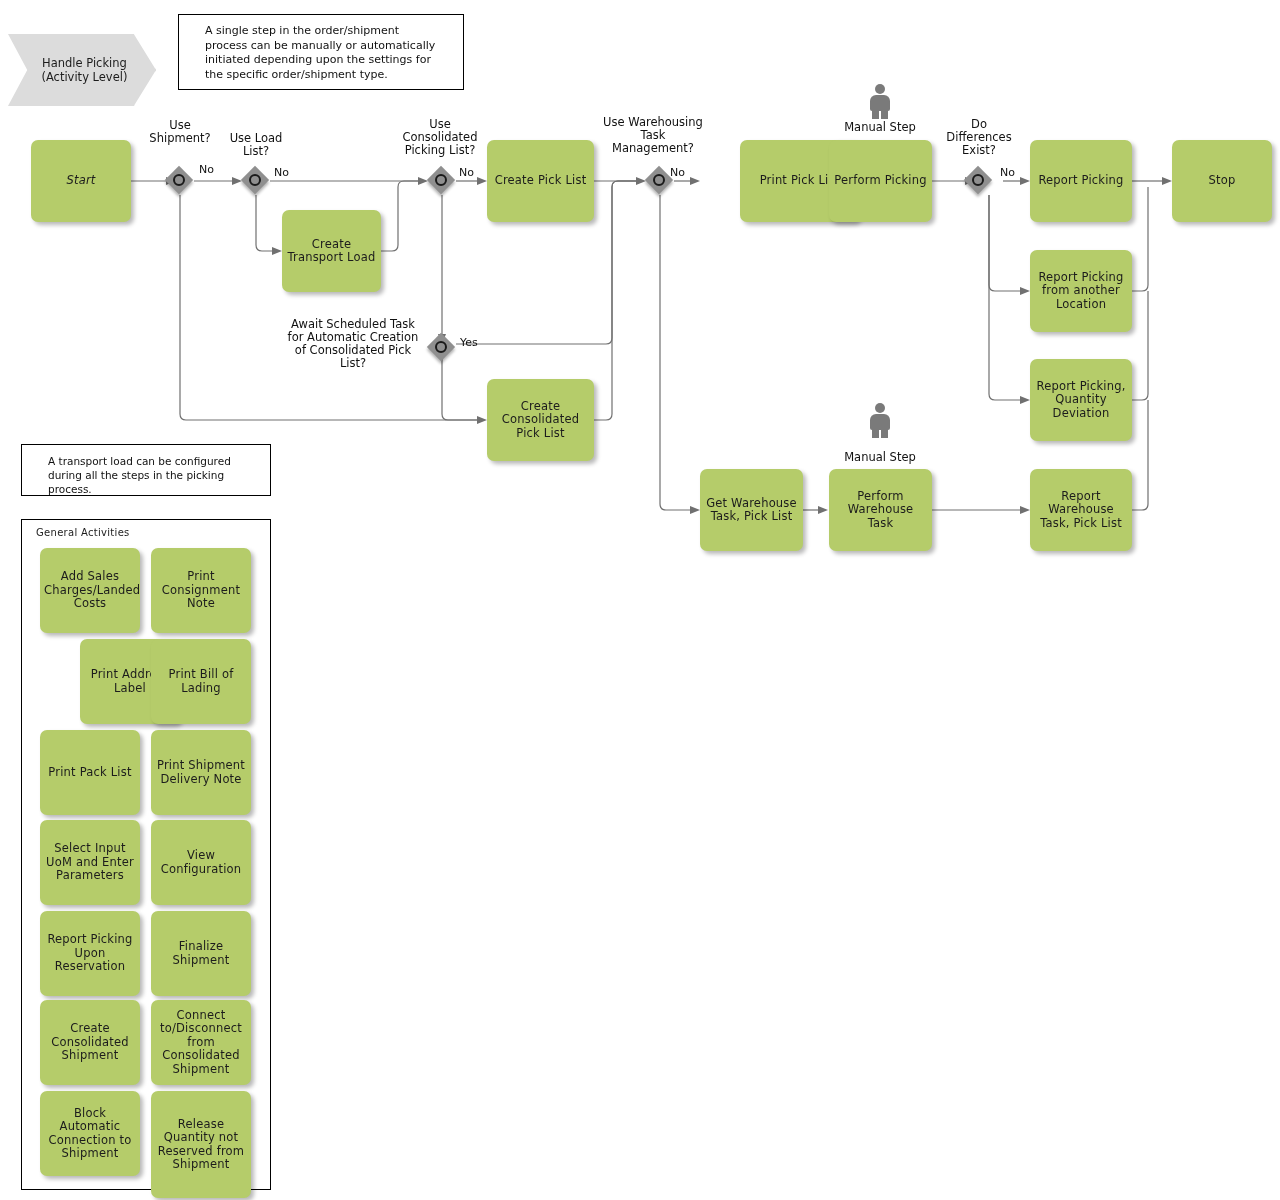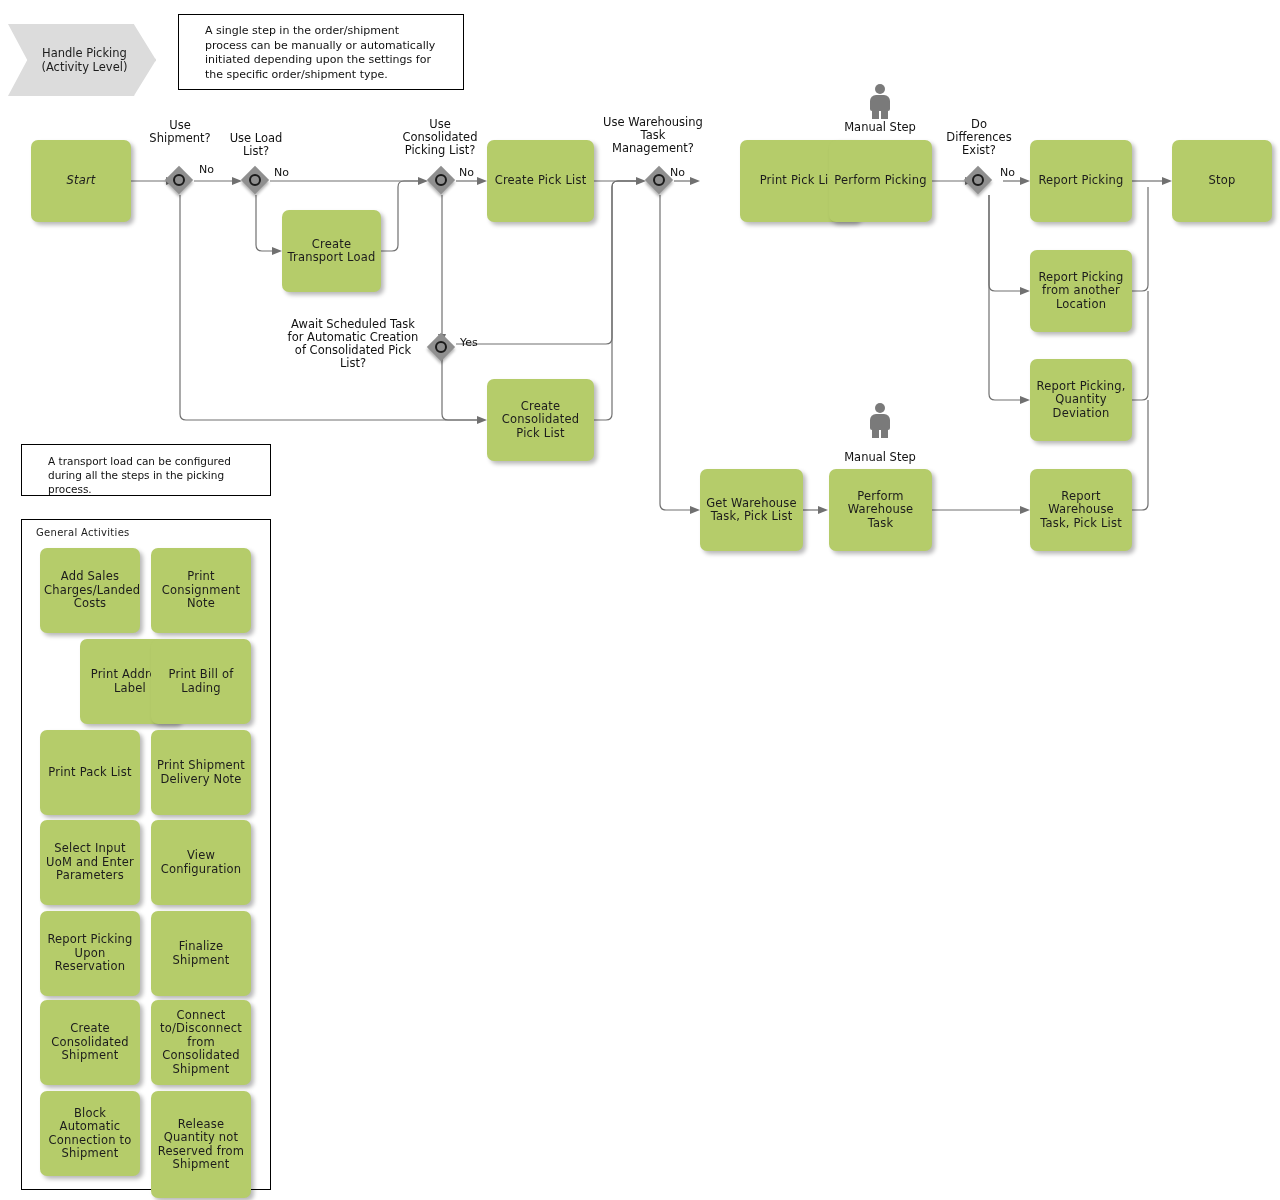--- a/index.html
+++ b/index.html
@@ -229,21 +229,21 @@
 
     <path d="M1132,510 L1142,510 Q1148,510 1148,504 L1148,400"></path>
 
     <path d="M803,510 L818,510"></path>
     <polygon points="818,506 828,510 818,514"></polygon>
 
     <path d="M932,510 L1020,510"></path>
     <polygon points="1020,506 1030,510 1020,514"></polygon>
   </svg>
 
-  <div class="chevron" style="left:8px; top:24px; width:148px; height:72px;">
+  <div class="chevron" style="left:8px; top:34px; width:148px; height:72px;">
     <span>
       <span>Handle Picking</span>
       <span>(Activity Level)</span>
     </span>
   </div>
 
   <div class="note" style="left:178px; top:14px; width:286px; height:76px;">
     <span>A single step in the order/shipment process can be manually or automatically initiated depending upon the settings for the specific order/shipment type.</span>
   </div>
 

